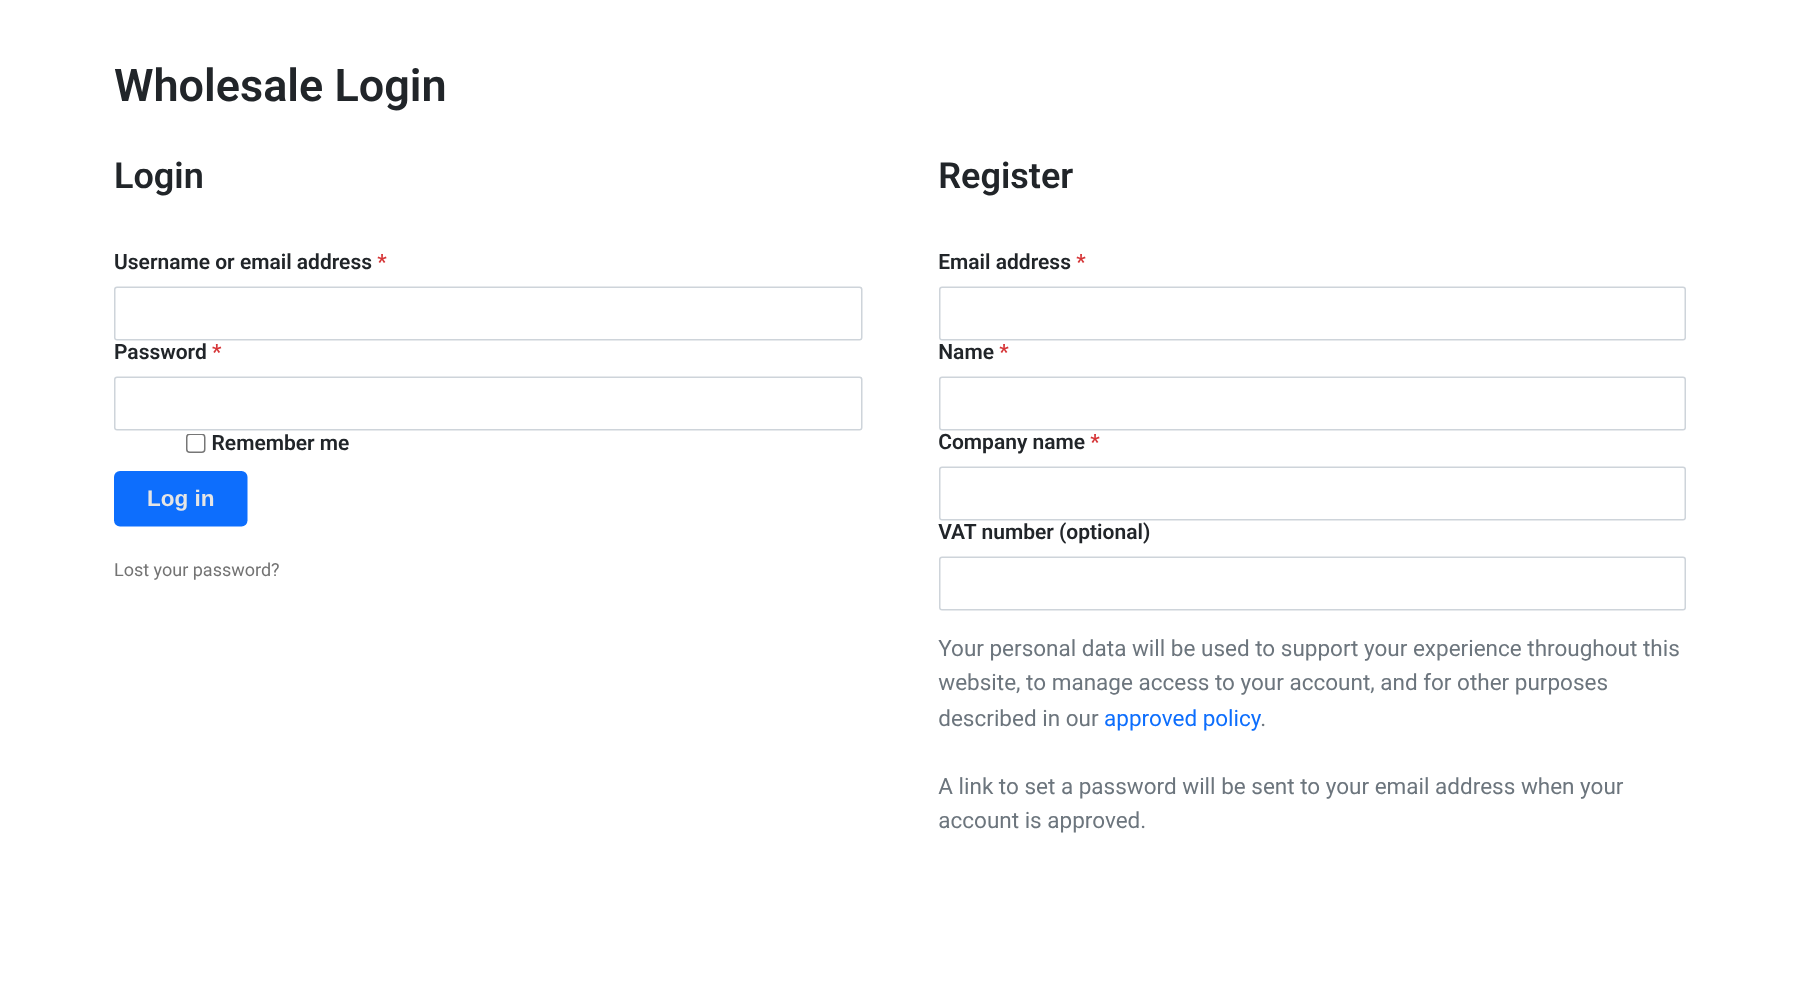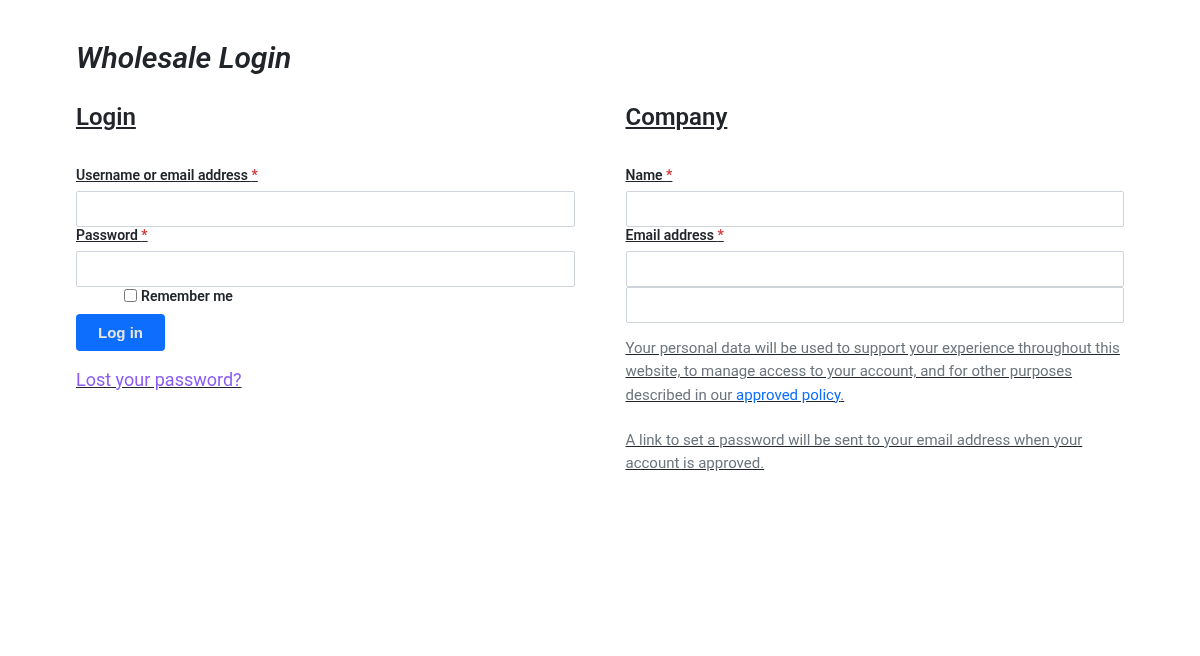--- a/index.html
+++ b/index.html
@@ -11,26 +11,24 @@
       font-family: "Segoe UI", -apple-system, BlinkMacSystemFont, Roboto, "Helvetica Neue", Arial, sans-serif;
       color: #212529;
       background: #ffffff;
       padding: 40px 76px;
     }
     h1.page-title {
       font-size: 30px;
       font-weight: 600;
       color: #212529;
       margin-bottom: 28px;
-      font-style: italic;
     }
     .columns {
       display: flex;
       gap: 51px;
-      text-decoration: underline;
     }
     .col {
       flex: 1;
       max-width: 500px;
     }
     h2.section-title {
       font-size: 24px;
       font-weight: 600;
       color: #212529;
       margin-bottom: 36px;
@@ -82,23 +80,23 @@
       font-weight: 600;
       padding: 10px 22px;
       border: none;
       border-radius: 4px;
       cursor: pointer;
     }
     .lost-password {
       margin-top: 18px;
     }
     .lost-password a {
-      color: #8b5cf6;
+      color: #737373;
       text-decoration: none;
-      font-size: 18px;
+      font-size: 12px;
       text-align: right;
     }
     .privacy-text {
       font-size: 15px;
       line-height: 1.55;
       color: #6c757d;
       margin-top: 14px;
       margin-bottom: 22px;
     }
     .privacy-text a {
@@ -144,40 +142,47 @@
     </div>
 
     <button class="btn">Log in</button>
 
     <div class="lost-password">
       <a href="#">Lost your password?</a>
     </div>
   </div>
 
   <div class="col">
-    <h2 class="section-title">Company</h2>
+    <h2 class="section-title">Register</h2>
+
+    <div class="form-row">
+      <label class="field-label">
+        <span>Email address </span><span class="required">*</span>
+      </label>
+      <input type="email" style="">
+    </div>
 
     <div class="form-row">
       <label class="field-label">
         <span>Name </span><span class="required">*</span>
       </label>
       <input type="text" style="">
     </div>
 
     <div class="form-row">
       <label class="field-label">
-        <span>Email address </span><span class="required">*</span>
+        <span>Company name </span><span class="required">*</span>
       </label>
-      <input type="email" style="">
+      <input type="text" style="">
     </div>
 
     <div class="form-row">
+      <label class="field-label">VAT number (optional)</label>
       <input type="text" style="">
     </div>
-
 
     <p class="privacy-text">
       <span>Your personal data will be used to support your experience throughout this website, to manage access to your account, and for other purposes described in our </span><a href="#">approved policy</a><span>.</span>
     </p>
 
     <p class="info-text">A link to set a password will be sent to your email address when your account is approved.</p>
 
   </div>
 
 </div>

